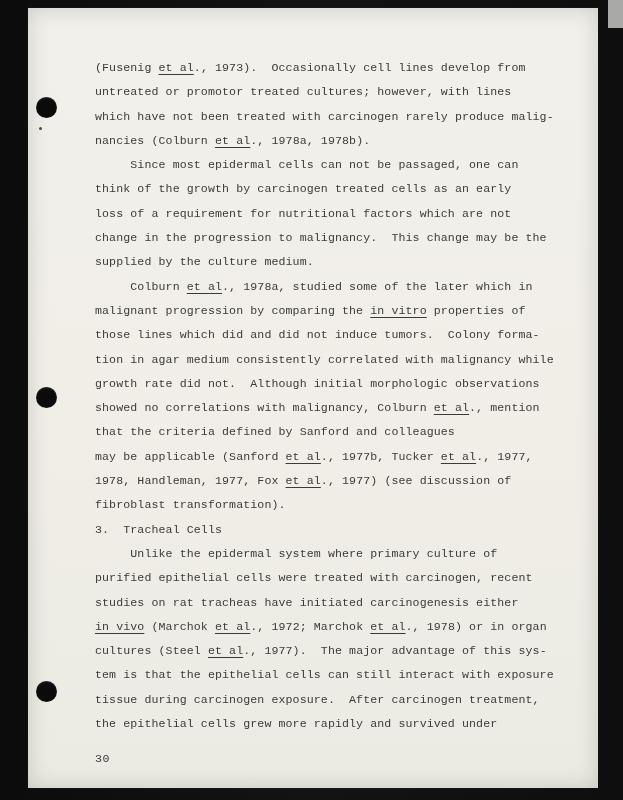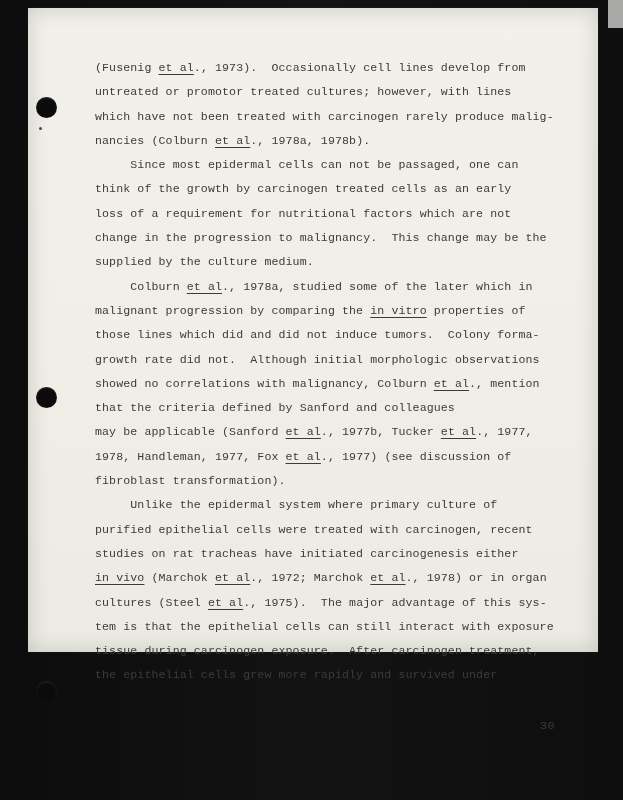--- a/index.html
+++ b/index.html
@@ -25,21 +25,21 @@
     right: 0;
     width: 15px;
     height: 28px;
     background: #a9a9a7;
   }
   .paper {
     position: absolute;
     left: 28px;
     top: 8px;
     width: 570px;
-    height: 644px;
+    height: 780px;
     background: linear-gradient(180deg, #f2f0ea 0%, #f0eee7 55%, #ecebe3 100%);
     box-shadow: inset 0 0 22px rgba(0,0,0,0.16), 0 0 2px rgba(255,255,255,0.08);
   }
   .hole {
     position: absolute;
     left: 8px;
     width: 21px;
     height: 21px;
     border-radius: 50%;
     background: #0b0b0b;
@@ -68,22 +68,22 @@
     white-space: pre;
     font-size: 11.6px;
     line-height: 24.3px;
     letter-spacing: 0.1px;
   }
   .line .u {
     text-decoration: underline;
     text-underline-offset: 2.5px;
   }
   .page-number {
-    margin-top: 31px;
-    text-align: right;
+    margin-top: 16px;
+    text-align: left;
     font-size: 11.6px;
     color: #3c3b38;
     letter-spacing: 0.5px;
   }
 </style>
 </head>
 <body>
 
 <div class="scan-frame"></div>
 <div class="corner-tab"></div>
@@ -101,30 +101,32 @@
         <div class="line"><span>which have not been treated with carcinogen rarely produce malig-</span></div>
         <div class="line"><span>nancies (Colburn </span><span class="u">et al</span><span>., 1978a, 1978b).</span></div>
         <div class="line"><span>     Since most epidermal cells can not be passaged, one can</span></div>
         <div class="line"><span>think of the growth by carcinogen treated cells as an early</span></div>
         <div class="line"><span>loss of a requirement for nutritional factors which are not</span></div>
         <div class="line"><span>change in the progression to malignancy.  This change may be the</span></div>
         <div class="line"><span>supplied by the culture medium.</span></div>
         <div class="line"><span>     Colburn </span><span class="u">et al</span><span>., 1978a, studied some of the later which in</span></div>
         <div class="line"><span>malignant progression by comparing the </span><span class="u">in vitro</span><span> properties of</span></div>
         <div class="line"><span>those lines which did and did not induce tumors.  Colony forma-</span></div>
+        <div class="line"><span>tion in agar medium consistently correlated with malignancy while</span></div>
         <div class="line"><span>growth rate did not.  Although initial morphologic observations</span></div>
         <div class="line"><span>showed no correlations with malignancy, Colburn </span><span class="u">et al</span><span>., mention</span></div>
         <div class="line"><span>that the criteria defined by Sanford and colleagues</span></div>
         <div class="line"><span>may be applicable (Sanford </span><span class="u">et al</span><span>., 1977b, Tucker </span><span class="u">et al</span><span>., 1977,</span></div>
         <div class="line"><span>1978, Handleman, 1977, Fox </span><span class="u">et al</span><span>., 1977) (see discussion of</span></div>
         <div class="line"><span>fibroblast transformation).</span></div>
+        <div class="line"><span>3.  Tracheal Cells</span></div>
         <div class="line"><span>     Unlike the epidermal system where primary culture of</span></div>
         <div class="line"><span>purified epithelial cells were treated with carcinogen, recent</span></div>
         <div class="line"><span>studies on rat tracheas have initiated carcinogenesis either</span></div>
         <div class="line"><span class="u">in vivo</span><span> (Marchok </span><span class="u">et al</span><span>., 1972; Marchok </span><span class="u">et al</span><span>., 1978) or in organ</span></div>
-        <div class="line"><span>cultures (Steel </span><span class="u">et al</span><span>., 1975).  The major advantage of this sys-</span></div>
+        <div class="line"><span>cultures (Steel </span><span class="u">et al</span><span>., 1977).  The major advantage of this sys-</span></div>
         <div class="line"><span>tem is that the epithelial cells can still interact with exposure</span></div>
         <div class="line"><span>tissue during carcinogen exposure.  After carcinogen treatment,</span></div>
         <div class="line"><span>the epithelial cells grew more rapidly and survived under</span></div>
       </div>
     <div class="page-number">30</div>
   </div>
 </div>
 
 </body></html>

